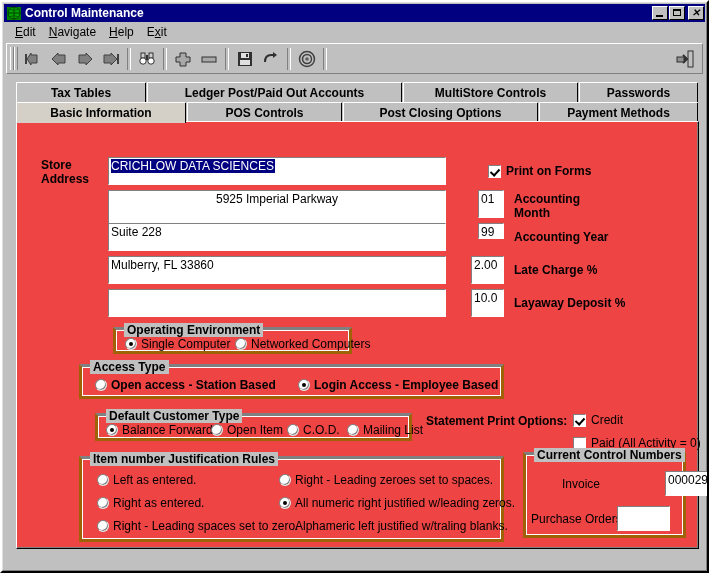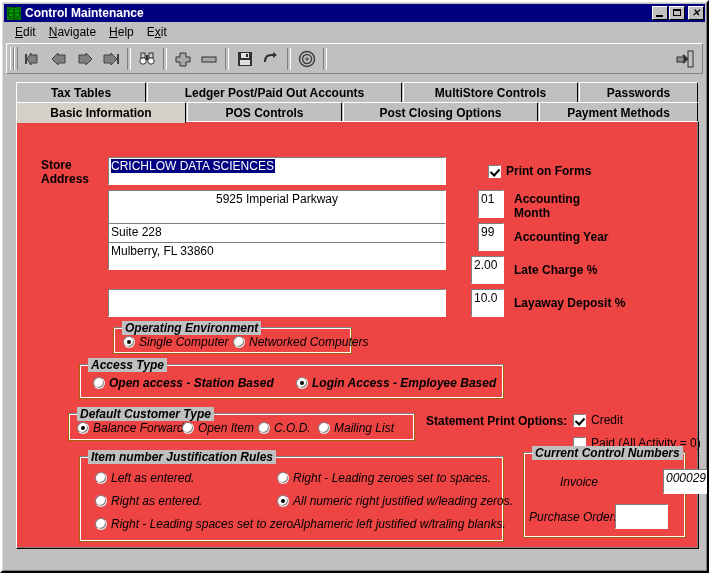--- a/index.html
+++ b/index.html
@@ -240,24 +240,23 @@
     white-space: nowrap;
     line-height: 14px;
   }
   .field .sel {
     background: #000080;
     color: #ffffff;
     padding: 0 1px 0 0;
   }
   .groupbox {
     position: absolute;
-    border: 2px solid #a16207;
+    border: 4px solid #a16207;
     border-top-color: #808080;
     box-sizing: border-box;
-    font-style: italic;
   }
   .groupbox > .gb-inner {
     position: absolute;
     left: -1px; top: -1px; right: -1px; bottom: -1px;
     border: 1px solid #ffffff;
     box-sizing: border-box;
     pointer-events: none;
   }
   .gb-title {
     position: absolute;
@@ -486,33 +485,33 @@
 
   <div class="tabpage">
     <div class="tabpage-in"></div>
 
     <div class="lbl bold" style="left:24px; top:36px;">Store</div>
     <div class="lbl bold" style="left:24px; top:50px;">Address</div>
 
     <div class="field" style="left:91px; top:35px; width:338px; height:28px;"><span class="sel">CRICHLOW DATA SCIENCES</span></div>
     <div class="field" style="left:91px; top:68px; width:338px; height:37px;text-align:center;"><span>5925 Imperial Parkway</span></div>
     <div class="field" style="left:91px; top:101px; width:338px; height:28px;"><span>Suite 228</span></div>
-    <div class="field" style="left:91px; top:120px; width:338px; height:28px;"><span>Mulberry, FL 33860</span></div>
+    <div class="field" style="left:91px; top:134px; width:338px; height:28px;"><span>Mulberry, FL 33860</span></div>
     <div class="field" style="left:91px; top:167px; width:338px; height:28px;"><span></span></div>
 
     <div class="check on" style="left:471px; top:42px;">
       <span class="box"></span>
       <span class="lbl bold" style="position:static;">Print on Forms</span>
     </div>
 
     <div class="field" style="left:461px; top:68px; width:26px; height:28px;"><span>01</span></div>
     <div class="lbl bold" style="left:497px; top:70px;">Accounting</div>
     <div class="lbl bold" style="left:497px; top:84px;">Month</div>
 
-    <div class="field" style="left:461px; top:101px; width:26px; height:28px;"><span>99</span></div>
+    <div class="field" style="left:461px; top:101px; width:26px; height:16px;"><span>99</span></div>
     <div class="lbl bold" style="left:497px; top:108px;">Accounting Year</div>
 
     <div class="field" style="left:454px; top:134px; width:33px; height:28px;"><span>2.00</span></div>
     <div class="lbl bold" style="left:497px; top:141px;">Late Charge %</div>
 
     <div class="field" style="left:454px; top:167px; width:33px; height:28px;"><span>10.0</span></div>
     <div class="lbl bold" style="left:497px; top:174px;">Layaway Deposit %</div>
 
     <div class="groupbox" style="left:96px; top:205px; width:239px; height:27px;">
       <div class="gb-inner"></div>
@@ -533,21 +532,21 @@
       <div class="radio b" style="left:12px; top:10px;">
         <span class="dot"></span>
         <span>Open access - Station Based</span>
       </div>
       <div class="radio b on" style="left:215px; top:10px;">
         <span class="dot"></span>
         <span>Login Access - Employee Based</span>
       </div>
     </div>
 
-    <div class="groupbox" style="left:51px; top:291px; width:347px; height:28px;text-align:right;">
+    <div class="groupbox" style="left:78px; top:291px; width:317px; height:28px;text-align:right;">
       <div class="gb-inner"></div>
       <div class="gb-title">Default Customer Type</div>
       <div class="radio on" style="left:7px; top:6px;">
         <span class="dot"></span>
         <span>Balance Forward</span>
       </div>
       <div class="radio" style="left:112px; top:6px;">
         <span class="dot"></span>
         <span>Open Item</span>
       </div>

